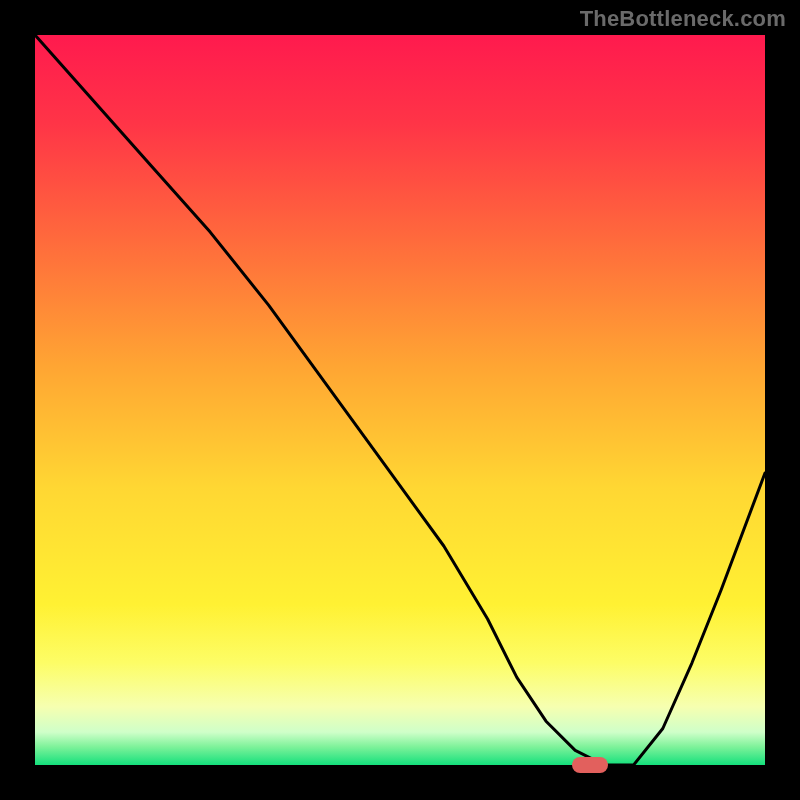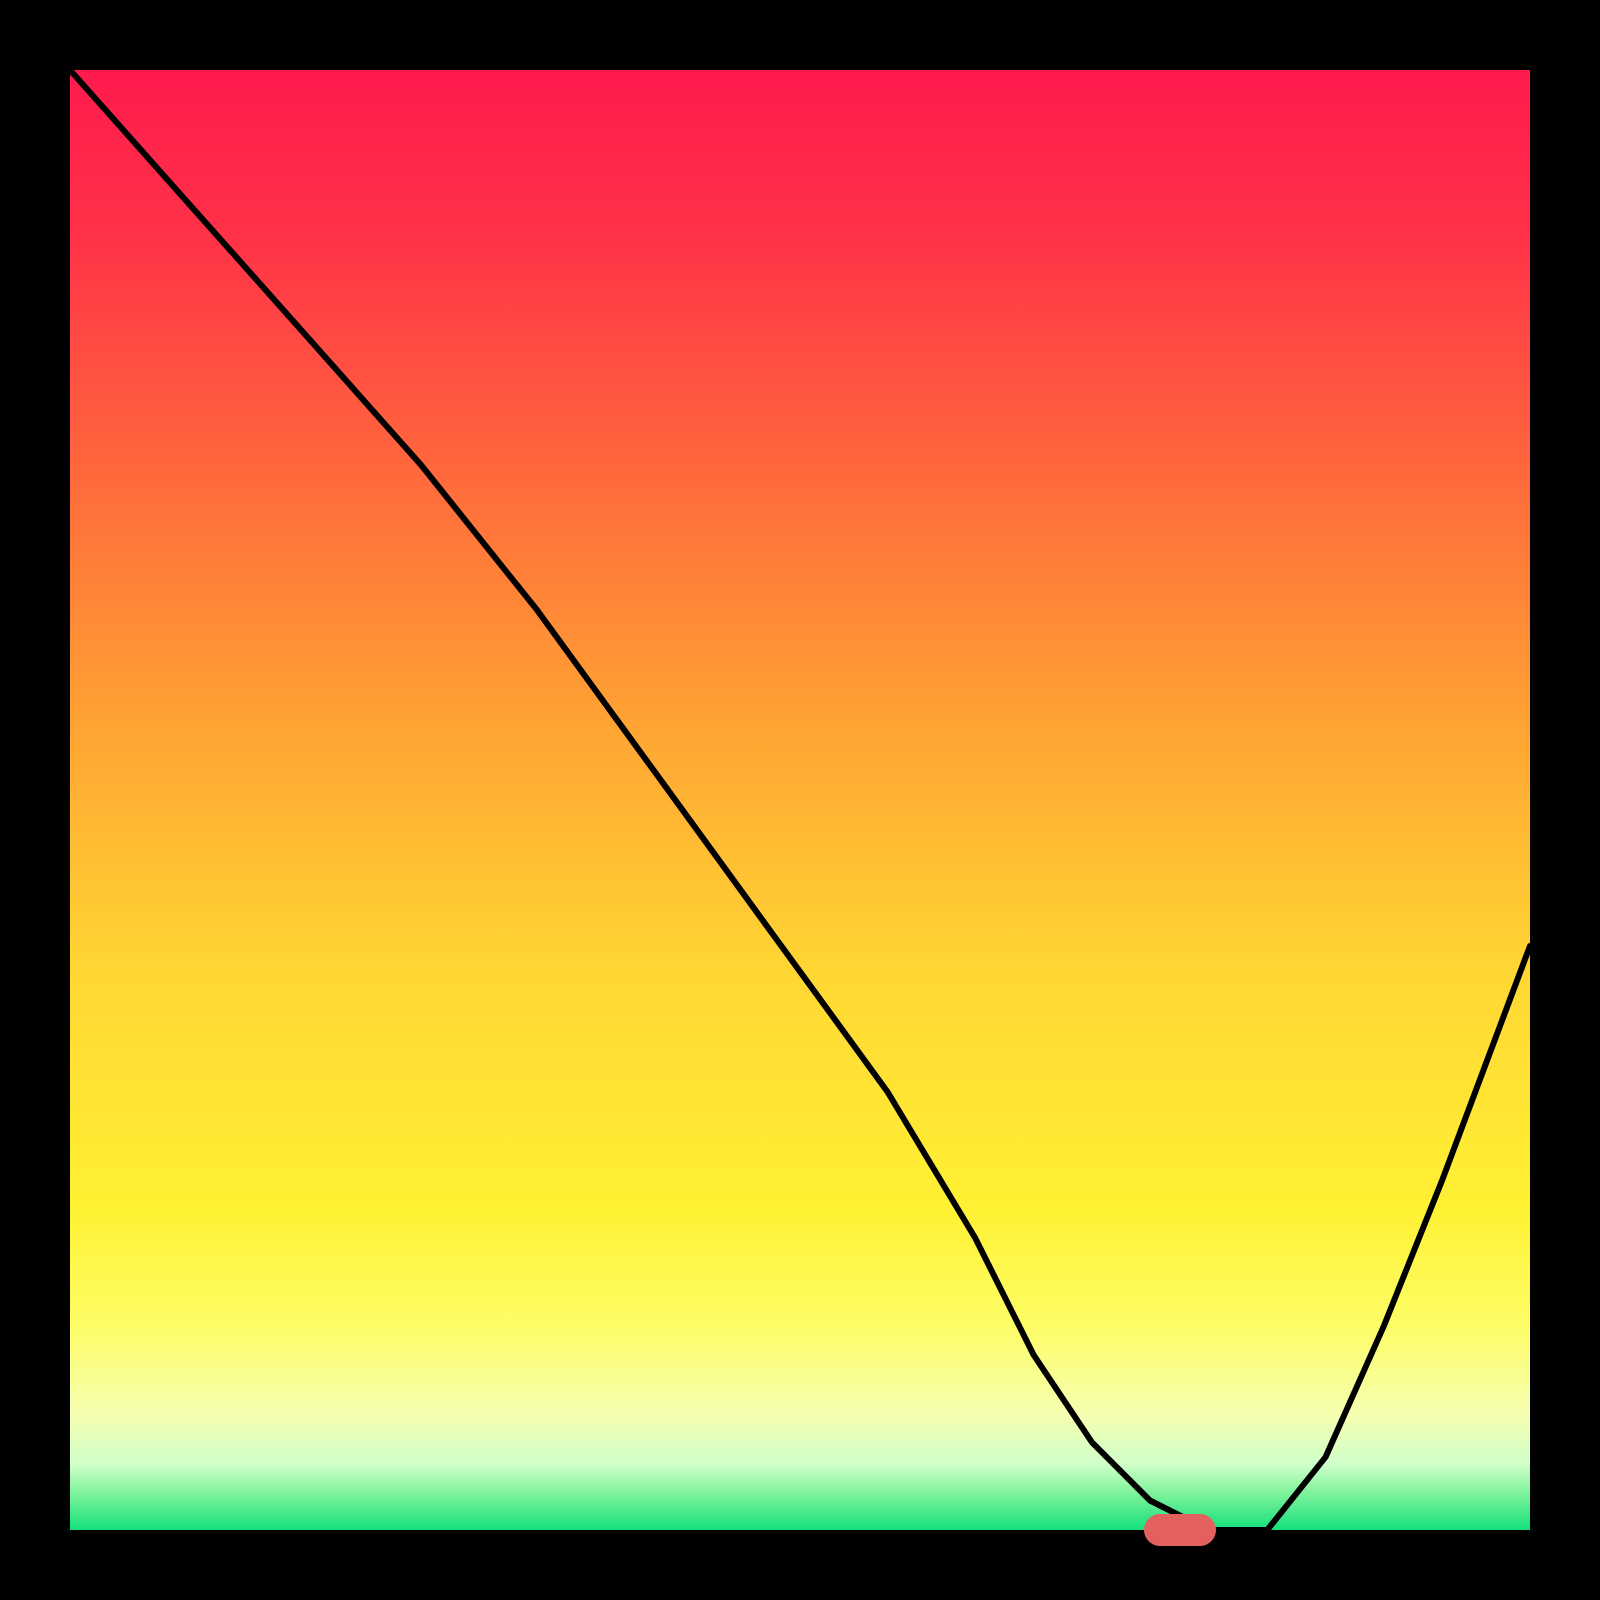--- a/index.html
+++ b/index.html
@@ -44,20 +44,21 @@
     height: 16px;
     background: #e2605d;
     border-radius: 8px;
     transform: translate(-50%, -50%);
   }
 </style>
 </head>
 <body>
 
 <div class="outer">
+  <div class="watermark">TheBottleneck.com</div>
   <div class="plot">
     <svg id="chart-svg" viewBox="0 0 730 730" preserveAspectRatio="none">
       <defs>
         <linearGradient id="bg-grad" x1="0" y1="0" x2="0" y2="1">
             <stop offset="0%" stop-color="#ff1a4e"></stop>
             <stop offset="12%" stop-color="#ff3447"></stop>
             <stop offset="28.000000000000004%" stop-color="#ff6a3c"></stop>
             <stop offset="45%" stop-color="#ffa433"></stop>
             <stop offset="62%" stop-color="#ffd733"></stop>
             <stop offset="78%" stop-color="#fff133"></stop>

